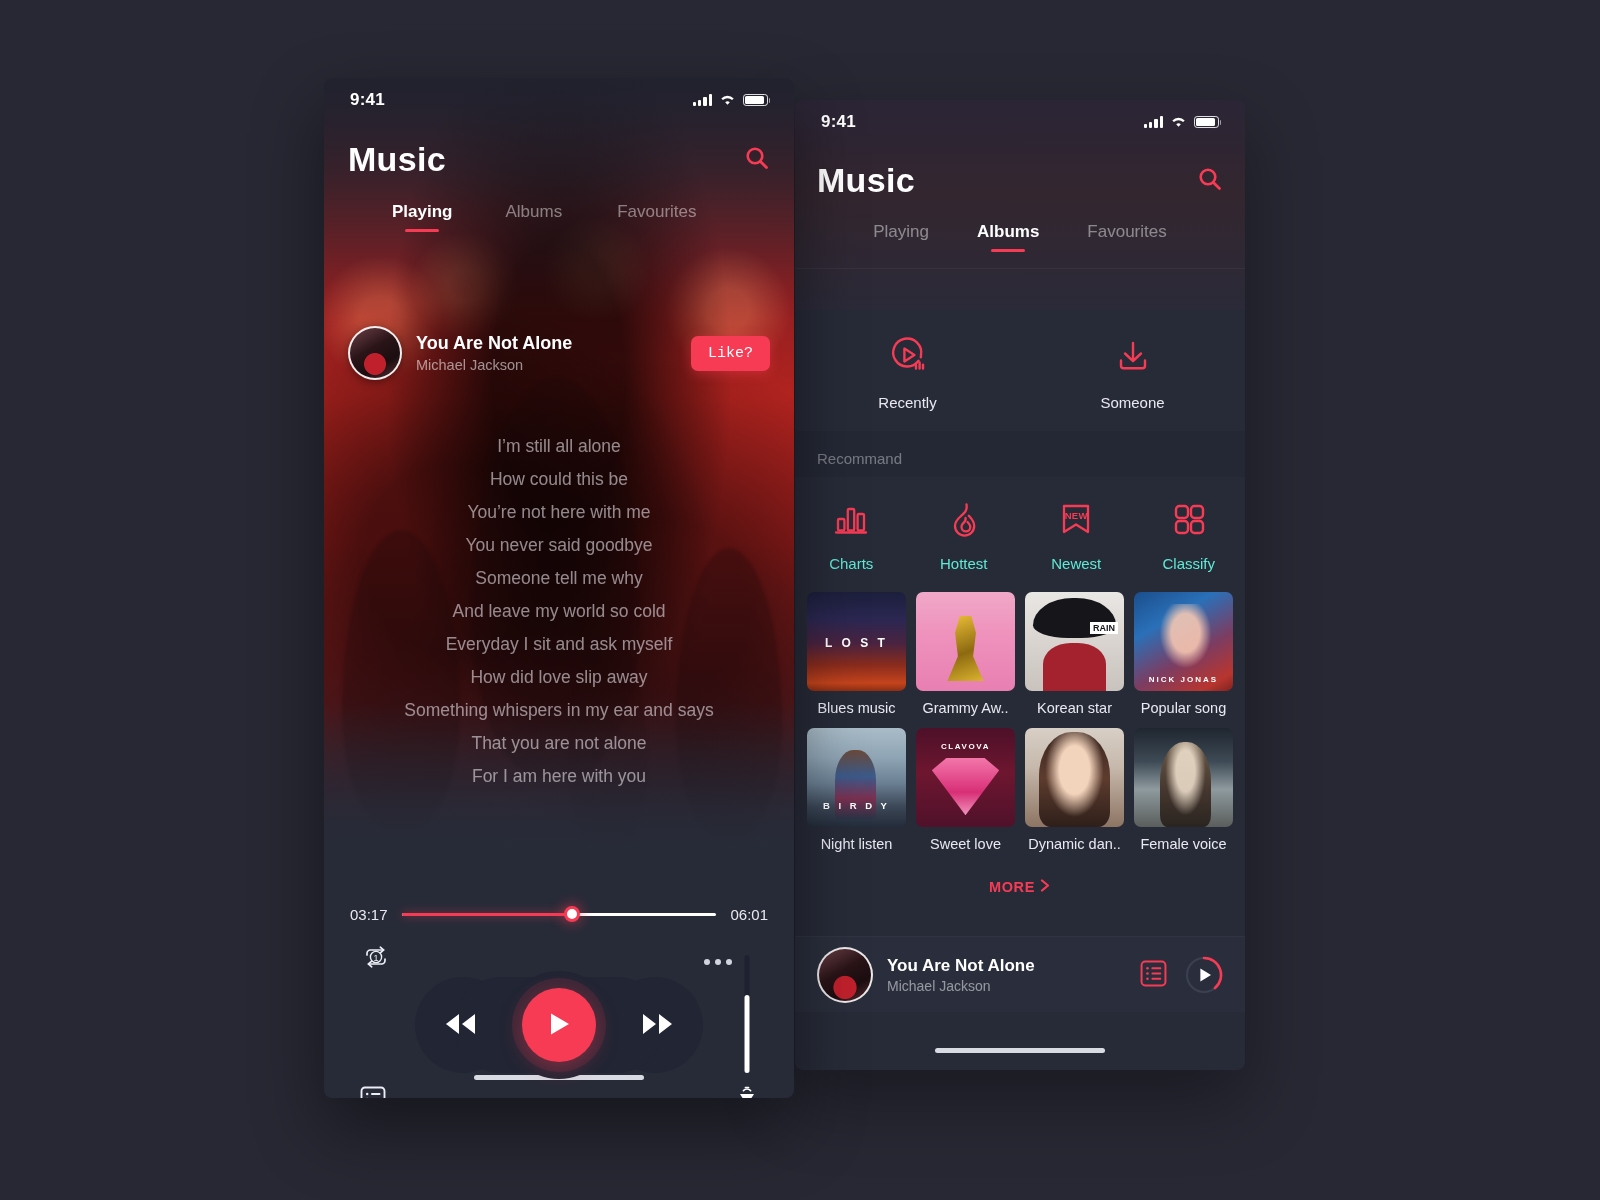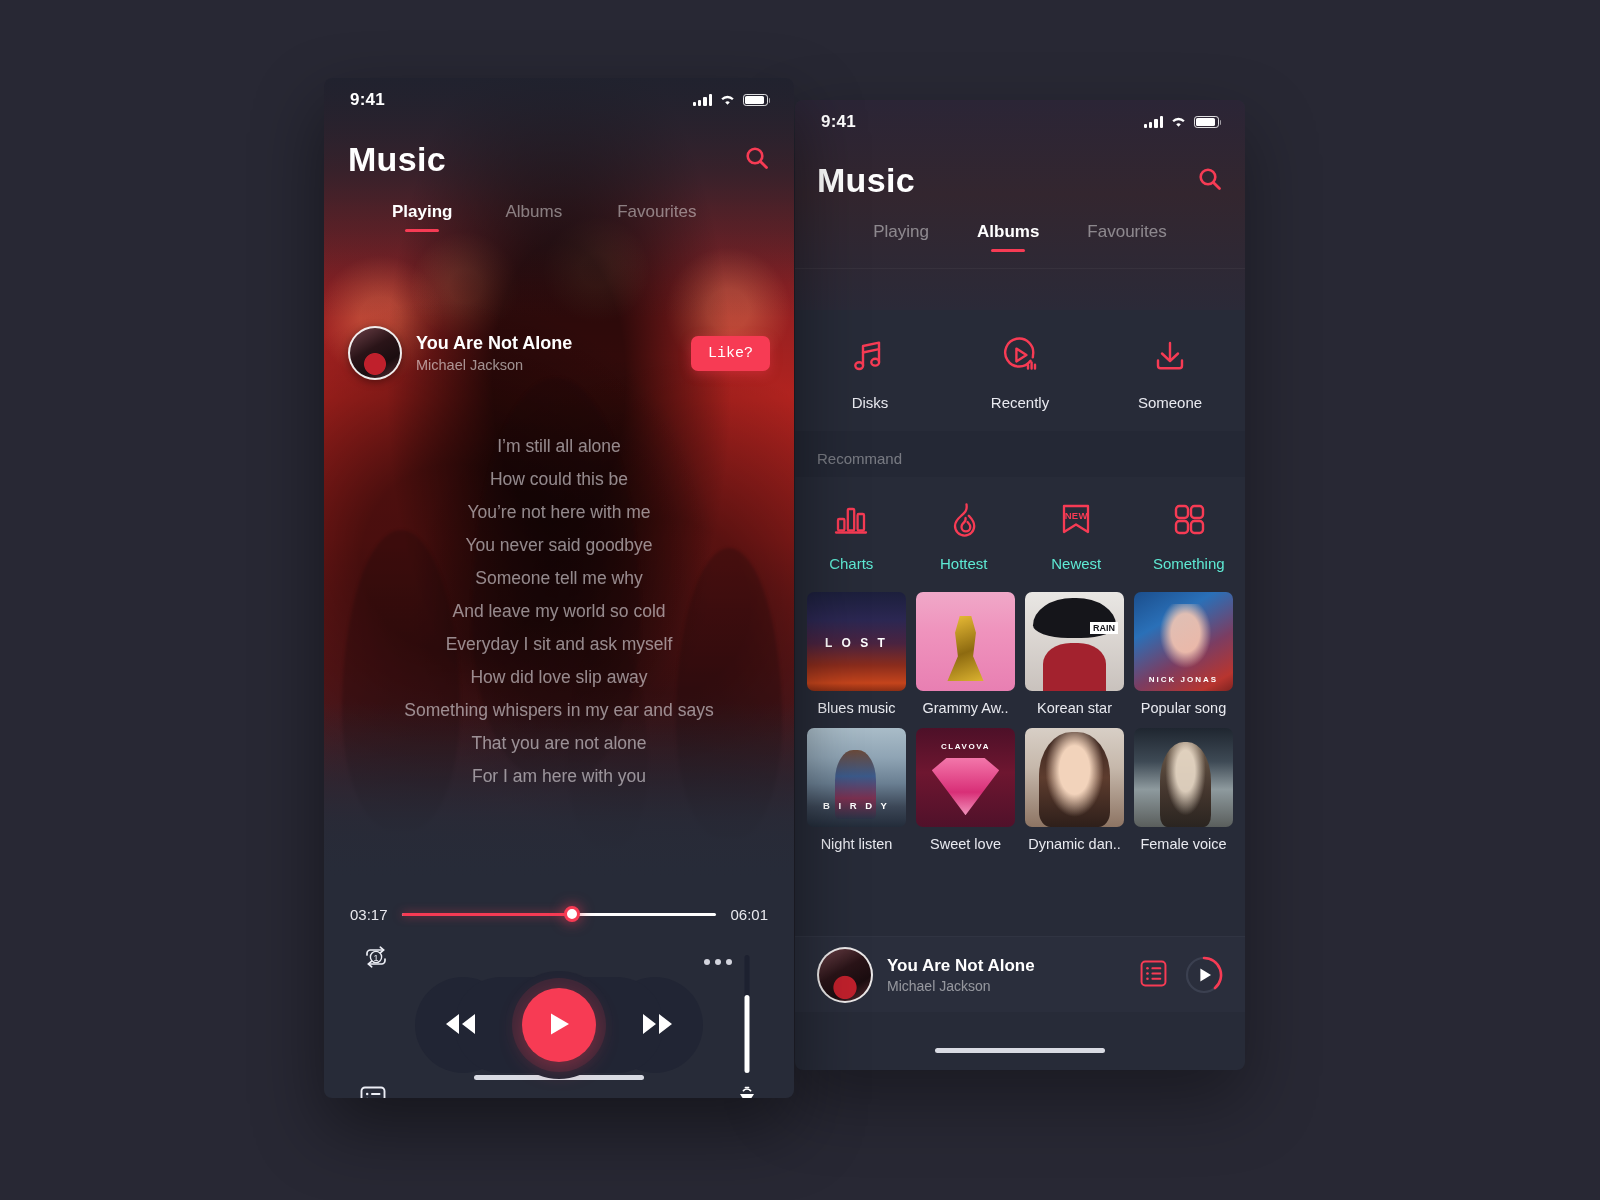--- a/index.html
+++ b/index.html
@@ -544,31 +544,20 @@
         </div>
       </div>
       <div class="rp-divider"></div>
     </div>
 
     <div style="position:absolute; left:0; right:0; top:210px; bottom:0;">
 
       <div class="quick-row">
         <div class="quick">
           <span>
-            <svg width="44" height="44" viewBox="0 0 44 44" fill="none" stroke="#f73b54" stroke-width="2.4" stroke-linecap="round" stroke-linejoin="round">
-              <path d="M15 31V12l16-3.4v19"></path>
-                <path d="M15 18.5l16-3.4"></path>
-              <ellipse cx="11.2" cy="31.6" rx="3.9" ry="3.4"></ellipse>
-                <ellipse cx="27.2" cy="28.2" rx="3.9" ry="3.4"></ellipse>
-            </svg>
-          </span>
-          <span class="quick-label">Disks</span>
-        </div>
-        <div class="quick">
-          <span>
             <svg width="44" height="44" viewBox="0 0 44 44" fill="none" stroke="#f73b54" stroke-width="2.4" stroke-linecap="round">
               <path d="M32.5 26.8A14 14 0 1 1 35 21a14 14 0 0 1-.2 2.4"></path>
               <path d="M18.4 14.6 28.4 21l-10 6.4z" stroke-linejoin="round"></path>
               <path d="M30 31v3.5M33.6 28.5V34.5M37 30.6v3.9"></path>
             </svg>
           </span>
           <span class="quick-label">Recently</span>
         </div>
         <div class="quick">
           <span>
@@ -618,21 +607,21 @@
         </div>
         <div class="cat">
           <span>
             <svg width="40" height="40" viewBox="0 0 40 40" fill="none" stroke="#f73b54" stroke-width="2.4">
               <rect x="7" y="7" width="12" height="12" rx="3.4"></rect>
               <rect x="22" y="7" width="12" height="12" rx="3.4"></rect>
               <rect x="7" y="22" width="12" height="12" rx="3.4"></rect>
               <rect x="22" y="22" width="12" height="12" rx="3.4"></rect>
             </svg>
           </span>
-          <span class="cat-label">Something</span>
+          <span class="cat-label">Classify</span>
         </div>
       </div>
 
       <div class="album-grid">
 
         <div class="album">
           <div class="album-art" style="background:linear-gradient(180deg,#1c1f3c 0%,#2b2752 28%,#4a2340 52%,#8a2c1c 74%,#c4441c 92%,#8d2e14 100%);">
             <span class="art-label" style="top:44%;font-size:12px;letter-spacing:3px;">L O S T</span>
           </div>
           <div class="album-name">Blues music</div>
@@ -686,20 +675,30 @@
         </div>
 
         <div class="album">
           <div class="album-art" style="background:linear-gradient(180deg,#1f2630 0%,#3e4a55 34%,#8e9a9e 62%,#5a5e5c 100%);">
             <span style="position:absolute;left:26%;right:22%;top:14%;bottom:0;background:radial-gradient(ellipse at 50% 34%, rgba(255,240,220,.8) 0 26%, rgba(0,0,0,0) 56%), linear-gradient(180deg,#6b5a4a 0%,#43352d 60%,#2a2420 100%);border-radius:46% 46% 14% 14%;"></span>
           </div>
           <div class="album-name">Female voice</div>
         </div>
       </div>
 
+      <div class="more-row">
+        <span class="more-link">
+          <span>MORE</span>
+          <span>
+            <svg width="11" height="13" viewBox="0 0 11 13">
+                <path d="M2 1.5 8 6.5 2 11.5" fill="none" stroke="#f73b54" stroke-width="2.2" stroke-linecap="round" stroke-linejoin="round"></path>
+              </svg>
+          </span>
+        </span>
+      </div>
     </div>
 
     <div class="mini-player">
       <div class="mini-art"></div>
       <div class="mini-meta">
         <div class="mini-title">You Are Not Alone</div>
         <div class="mini-artist">Michael Jackson</div>
       </div>
       <button class="mini-btn">
         <span>

